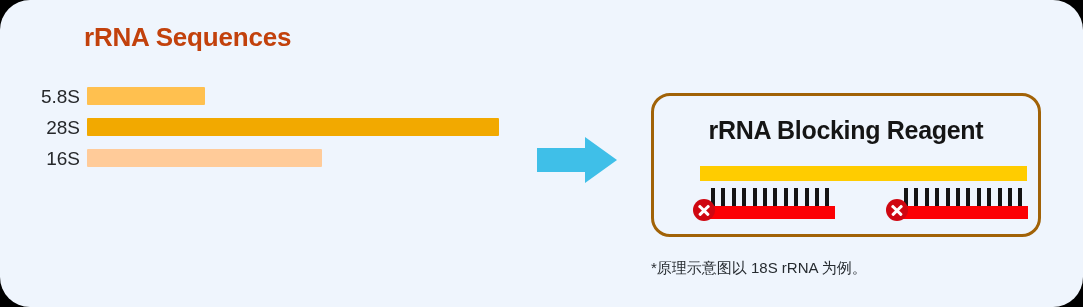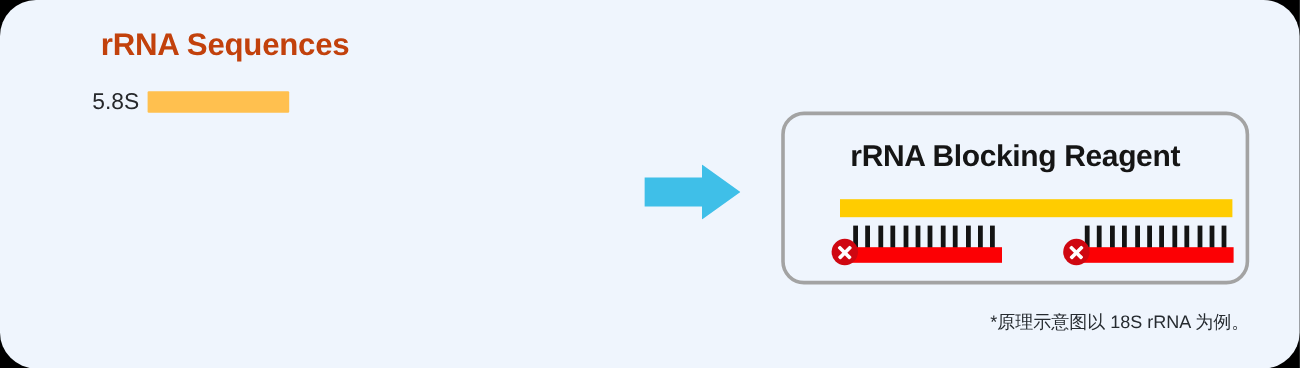--- a/index.html
+++ b/index.html
@@ -42,23 +42,22 @@
     font-size: 26px;
     font-weight: bold;
     color: #c2410c;
     letter-spacing: -0.2px;
     white-space: nowrap;
   }
 
   #rrna-bar-chart {
     position: absolute;
     left: 0;
-    top: 76px;
+    top: 87px;
     width: 540px;
-    padding-left: 36px;
   }
 
   .chart-row {
     position: relative;
     height: 31px;
   }
 
   .row-label {
     position: absolute;
     left: 0;
@@ -97,21 +96,21 @@
     width: 1083px;
     height: 307px;
   }
 
   #reagent-box {
     position: absolute;
     left: 651px;
     top: 93px;
     width: 390px;
     height: 144px;
-    border: 3px solid #a3a3a3;
+    border: 3px solid #a16207;
     border-radius: 19px;
     box-sizing: border-box;
     background: #eff5fd;
   }
 
   #reagent-title {
     position: absolute;
     left: 0;
     top: 20px;
     width: 100%;
@@ -185,39 +184,47 @@
     border-radius: 1px;
   }
   .blocker-x-icon::before { transform: rotate(45deg); }
   .blocker-x-icon::after  { transform: rotate(-45deg); }
 
   #reagent-footnote {
     position: absolute;
     left: 651px;
     top: 259px;
     width: 390px;
-    text-align: right;
+    text-align: left;
     font-size: 15px;
     color: #262b30;
     white-space: nowrap;
   }
 </style>
 </head>
 <body>
 
 <div id="figure-card">
 
   <div id="left-panel">
 
     <div id="panel-title">rRNA Sequences</div>
 
     <div id="rrna-bar-chart">
         <div class="chart-row">
           <div class="row-label">5.8S</div>
           <div class="row-bar" style="width: 118px; background: rgb(255, 192, 79);"></div>
+        </div>
+        <div class="chart-row">
+          <div class="row-label">28S</div>
+          <div class="row-bar" style="width: 412px; background: rgb(242, 169, 0);"></div>
+        </div>
+        <div class="chart-row">
+          <div class="row-label">16S</div>
+          <div class="row-bar" style="width: 235px; background: rgb(255, 203, 153);"></div>
         </div>
       </div>
   </div>
 
   <div id="process-arrow">
     <svg width="80" height="46" viewBox="0 0 80 46">
       <polygon points="0,11 48,11 48,0 80,23 48,46 48,35 0,35" fill="#3fbfe8"></polygon>
     </svg>
   </div>
 

